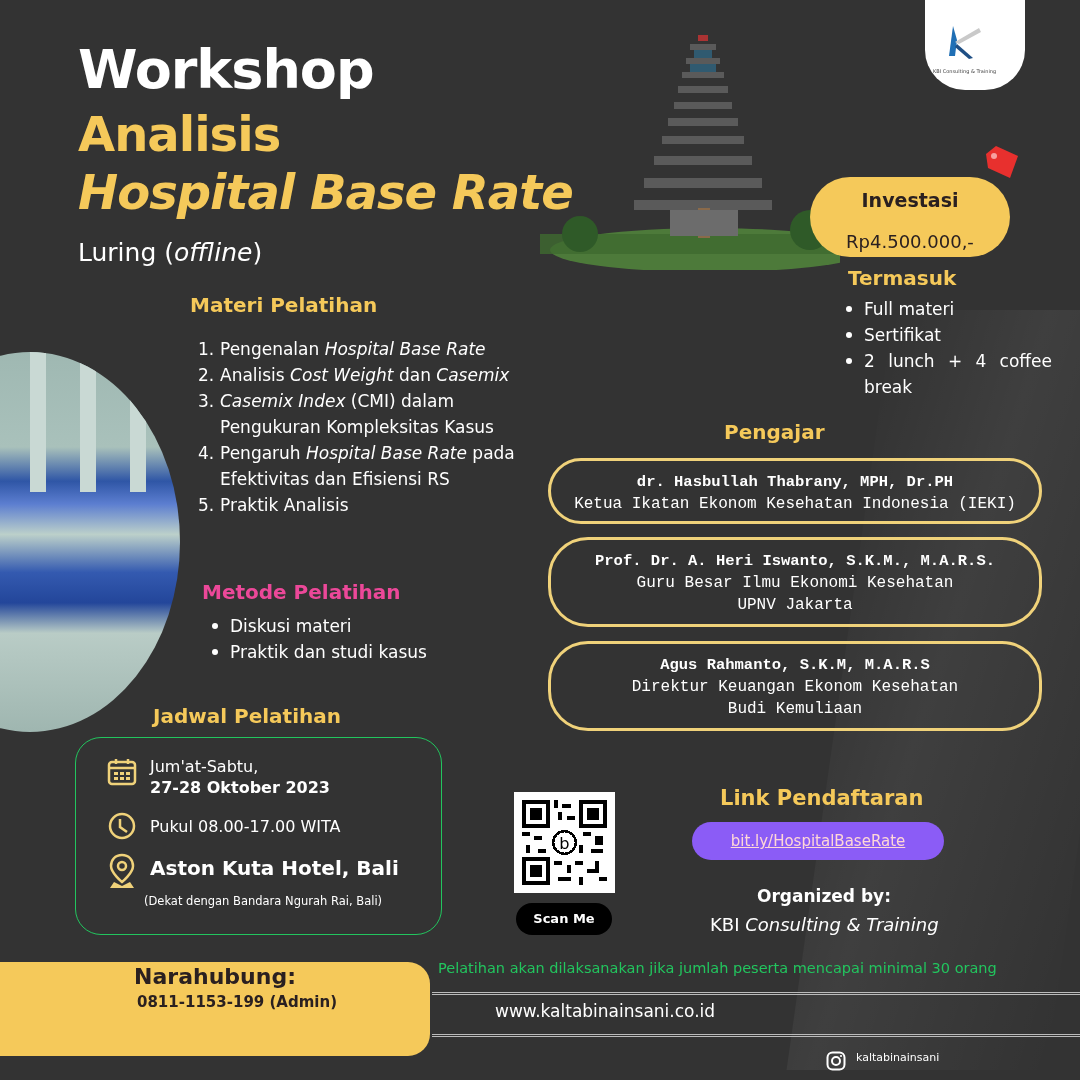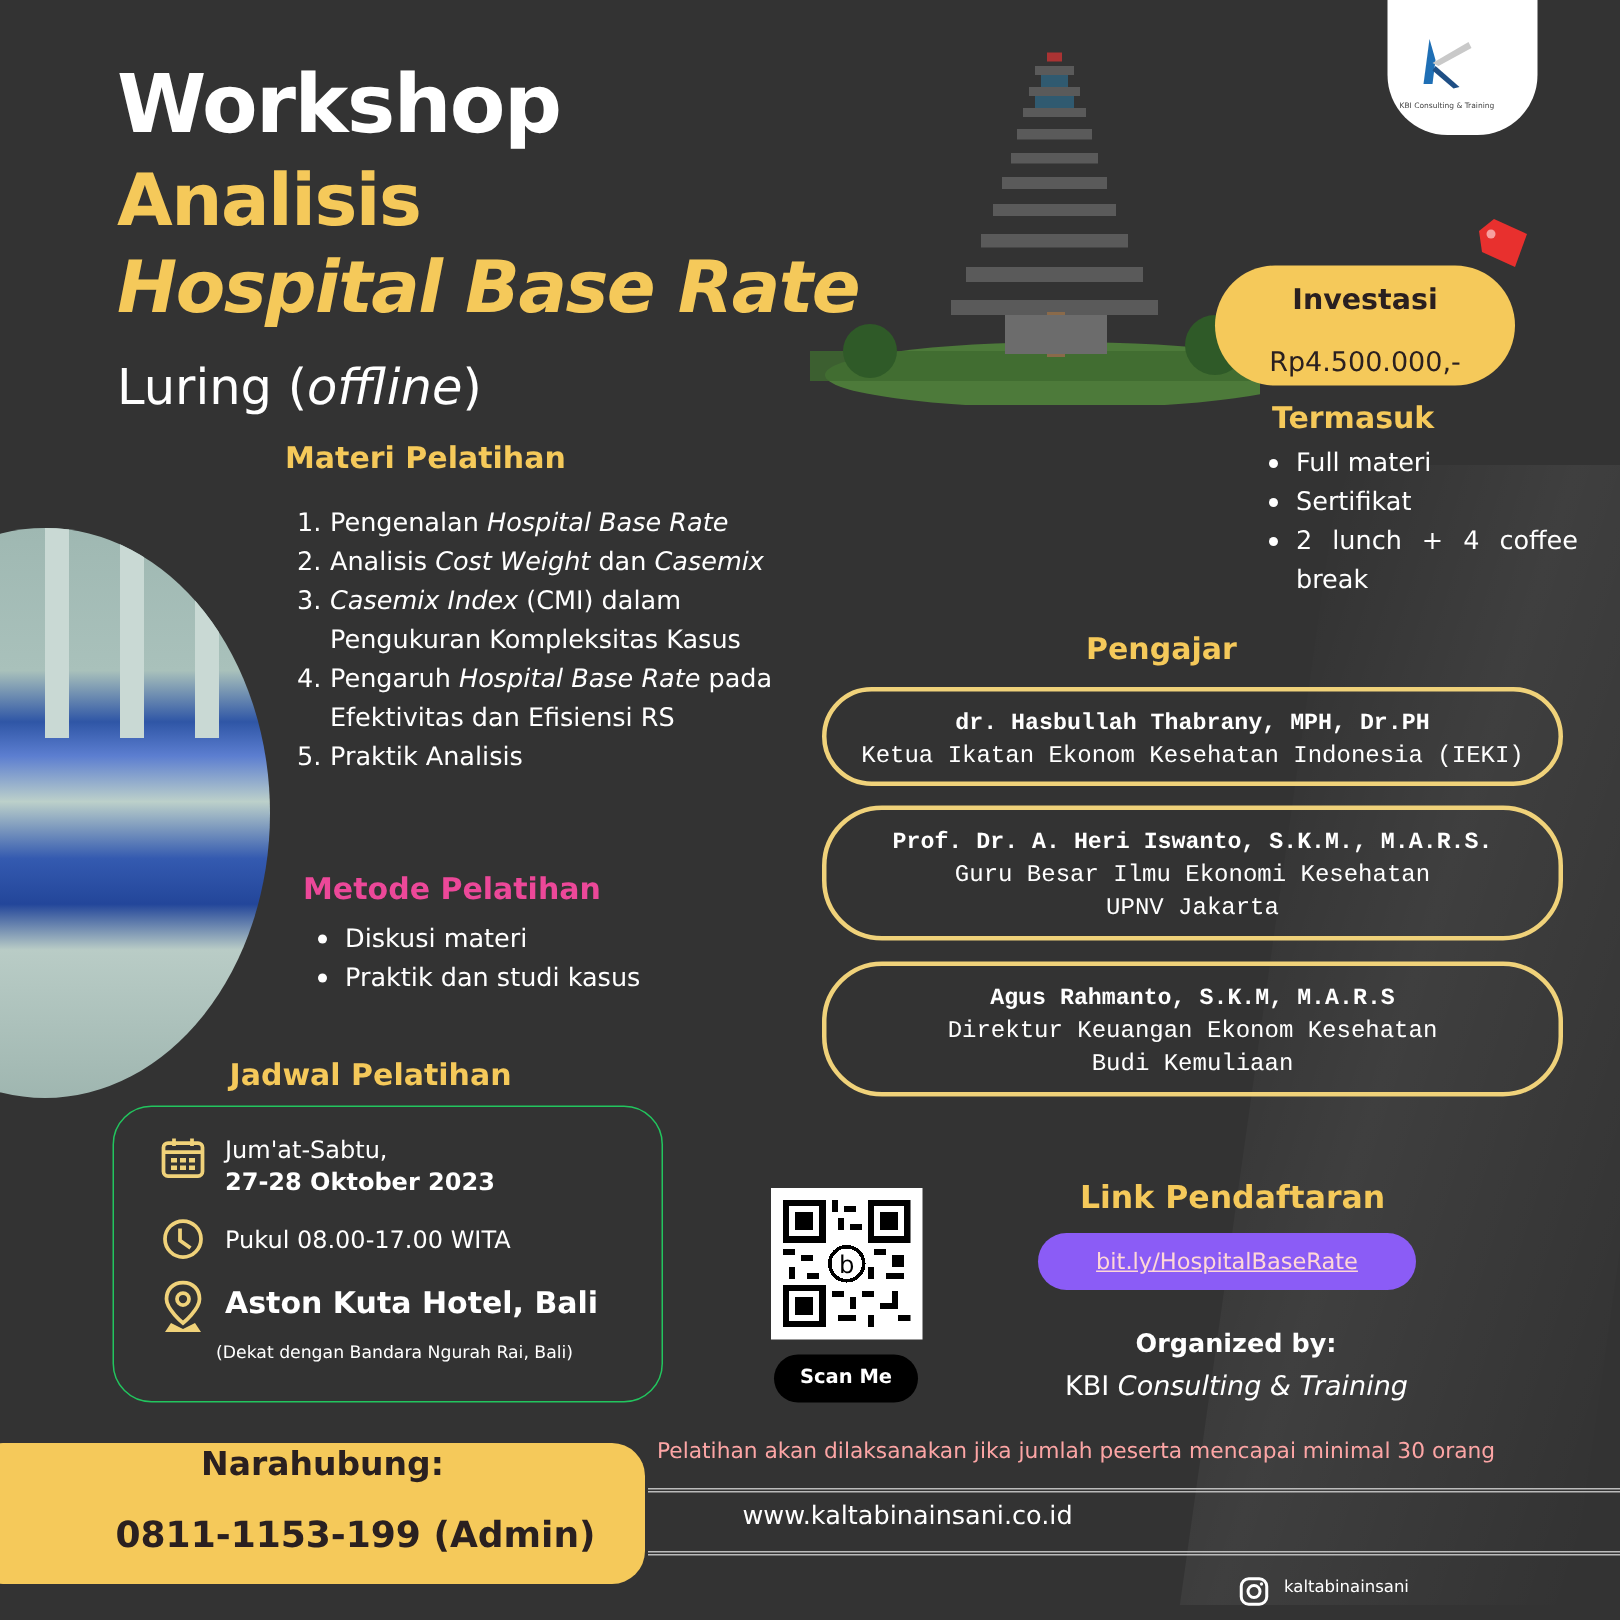--- a/index.html
+++ b/index.html
@@ -10,21 +10,21 @@
     color: #ffffff;
     position: relative;
   }
   .abs { position: absolute; }
   .title-workshop {
     left: 78px; top: 38px; font-size: 54px; font-weight: bold; color: #fff; letter-spacing: -1px;
     font-family: "DejaVu Sans", sans-serif;
   }
   .title-analisis { left: 78px; top: 106px; font-size: 48px; font-weight: bold; color: #f5c95a; letter-spacing: -1px; }
   .title-hbr { left: 78px; top: 164px; font-size: 48px; font-weight: bold; font-style: italic; color: #f5c95a; letter-spacing: -1px; }
-  .luring { left: 78px; top: 238px; font-size: 33px; color: #fff; }
+  .luring { left: 78px; top: 238px; font-size: 25px; color: #fff; }
   .luring i { font-style: italic; }
 
   
   .logo-badge {
     left: 925px; top: -30px; width: 100px; height: 120px;
     background: #ffffff; border-radius: 0 0 40px 40px;
   }
   .logo-k { position: absolute; left: 18px; top: 52px; width: 40px; height: 40px; }
   .logo-text { position: absolute; left: 8px; top: 98px; font-size: 5px; color: #444; white-space: nowrap; }
 
@@ -102,23 +102,23 @@
   .org-title { left: 757px; top: 886px; font-size: 17px; font-weight: bold; color: #fff; }
   .org-name { left: 710px; top: 914px; font-size: 18px; color: #fff; }
   .org-name i { font-style: italic; }
 
   
   .narahubung {
     left: -20px; top: 962px; width: 450px; height: 94px; background: #f5c95a; border-radius: 22px;
     color: #2a2020; text-align: center; padding-left: 20px;
   }
   .narahubung .l1 { font-size: 22px; font-weight: bold; margin-top: 2px; }
-  .narahubung .l2 { font-size: 24px; font-weight: bold; margin-top: 20px; padding-left: 44px; }
-
-  .disclaimer { left: 438px; top: 960px; font-size: 14.5px; color: #fca5a5; white-space: nowrap; }
+  .narahubung .l2 { font-size: 15px; font-weight: bold; margin-top: 4px; padding-left: 44px; }
+
+  .disclaimer { left: 438px; top: 960px; font-size: 14.5px; color: #22c55e; white-space: nowrap; }
   .hr1 { left: 432px; top: 992px; width: 648px; height: 3px; border-top: 1px solid #bbb; border-bottom: 1px solid #bbb; }
   .hr2 { left: 432px; top: 1034px; width: 648px; height: 3px; border-top: 1px solid #bbb; border-bottom: 1px solid #bbb; }
   .website { left: 495px; top: 1001px; font-size: 17px; color: #fff; }
   .insta { left: 826px; top: 1051px; display: flex; align-items: flex-start; font-size: 11px; color: #fff; }
   .insta .ig { width: 20px; height: 20px; margin-right: 10px; }
 
   
   .beam { left: 840px; top: 310px; width: 260px; height: 760px; background: linear-gradient(100deg, rgba(255,255,255,0) 0%, rgba(255,255,255,0.06) 40%, rgba(255,255,255,0) 100%); transform: skewX(-8deg); }
 </style>
 </head>

